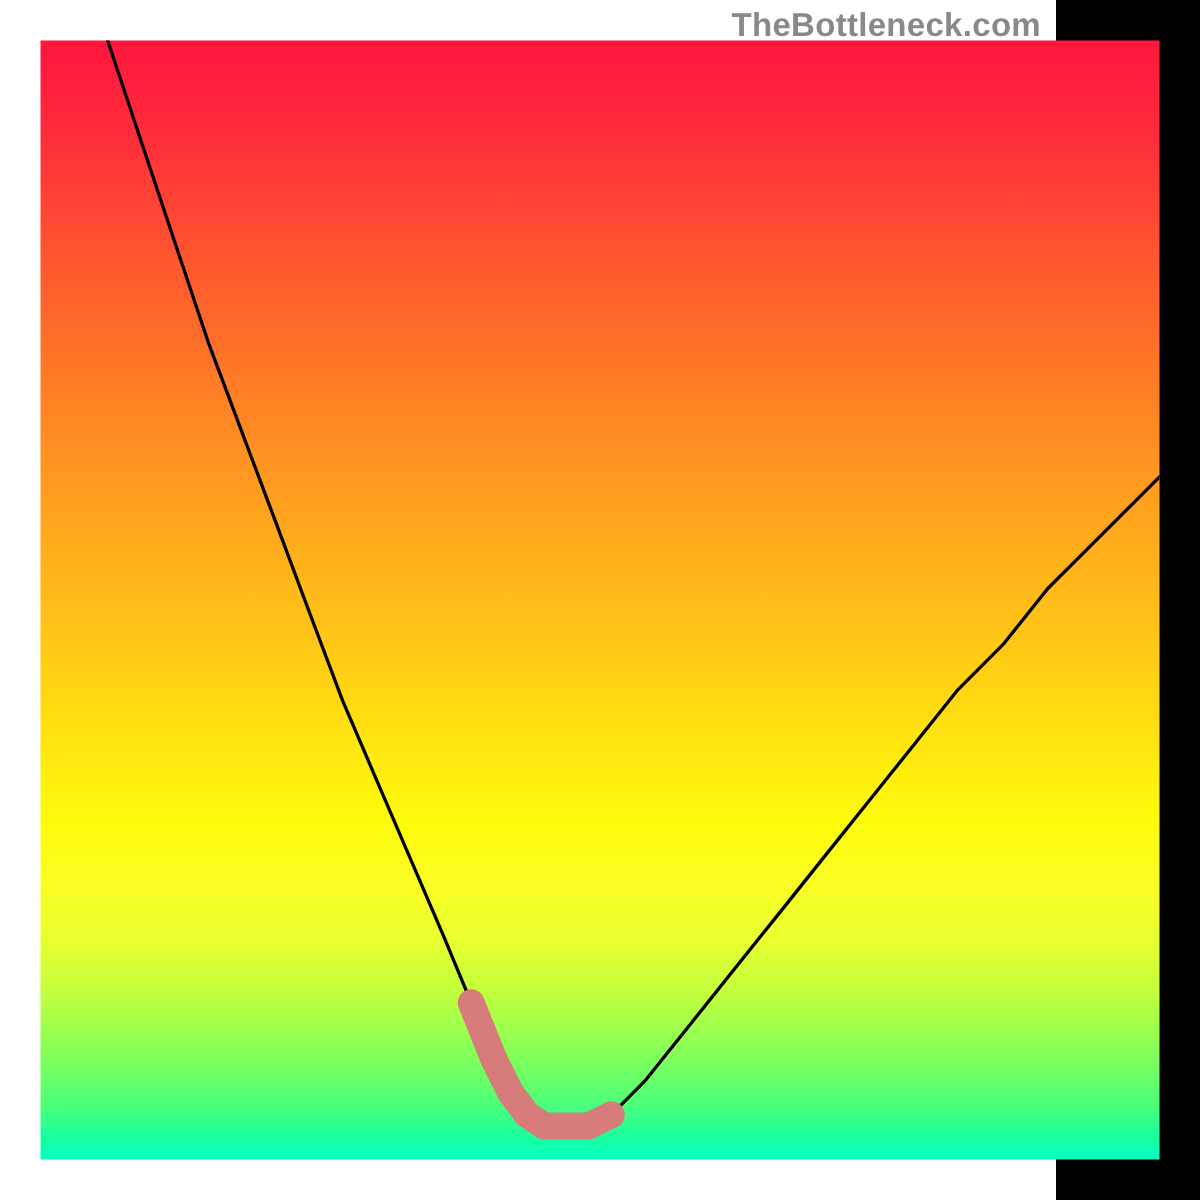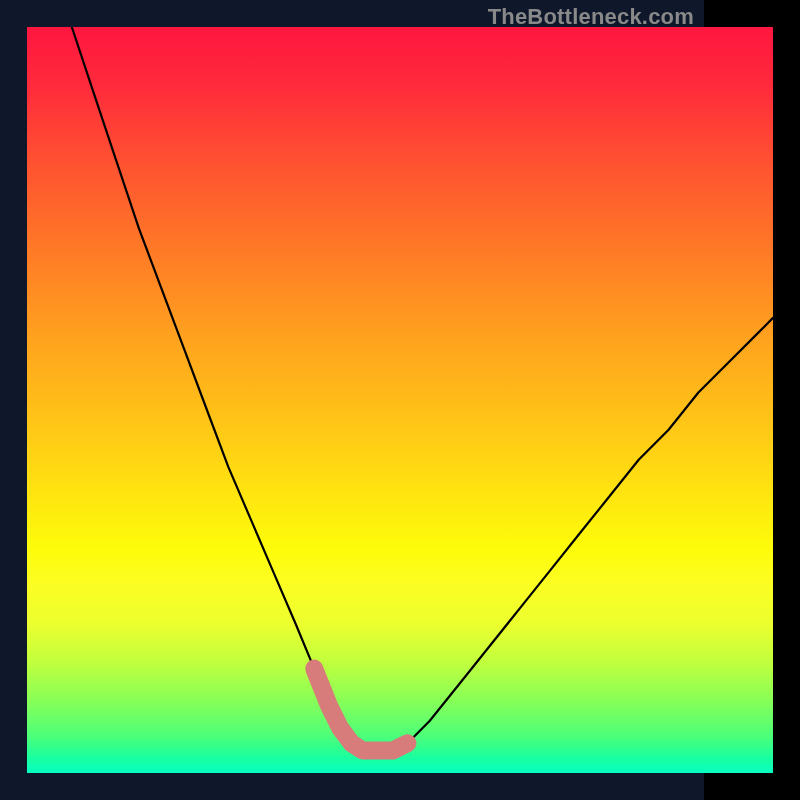--- a/index.html
+++ b/index.html
@@ -10,21 +10,21 @@
     background: #000;
     overflow: hidden;
     font-family: Arial, Helvetica, sans-serif;
   }
   .frame {
     position: absolute;
     left: 0;
     top: 0;
     width: 704px;
     height: 800px;
-    background: #0f172a;
+    background: #ffffff;
   }
   .watermark {
     position: absolute;
     top: 4px;
     right: 10px;
     color: #898989;
     font-size: 22px;
     font-weight: 600;
     letter-spacing: 0.2px;
     user-select: none;

